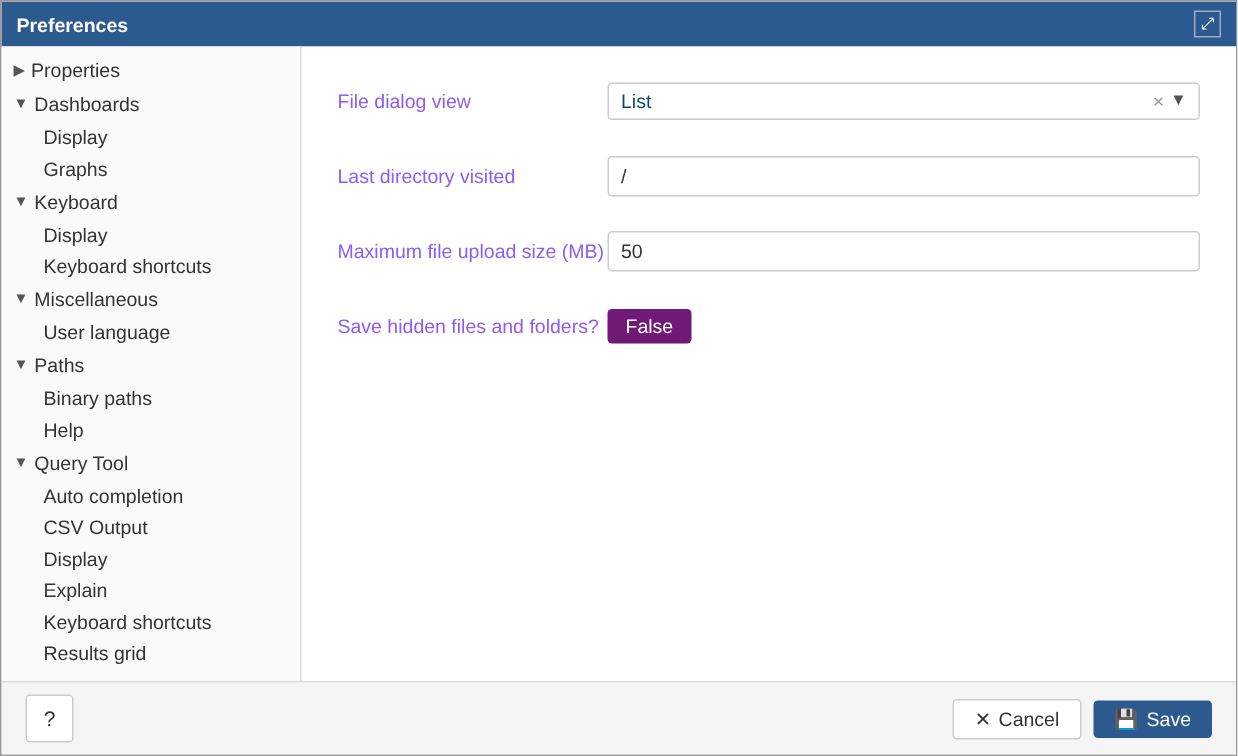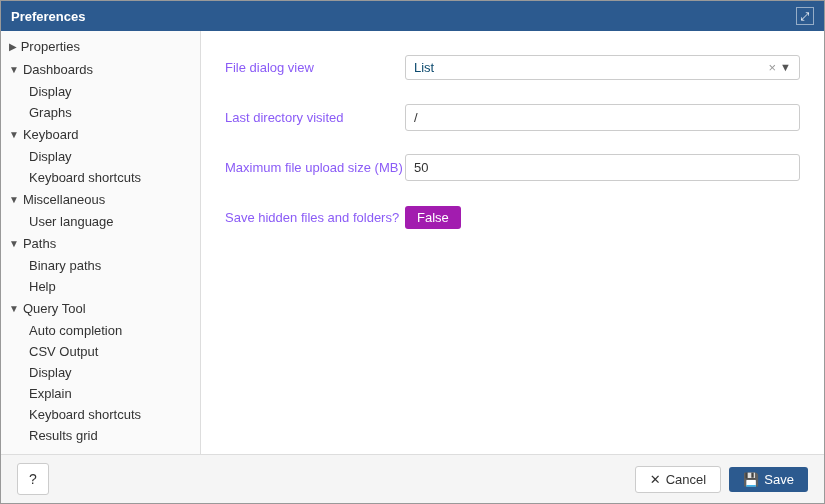--- a/index.html
+++ b/index.html
@@ -137,21 +137,21 @@
       font-size: 13px;
       color: #333;
     }
 
     .toggle-wrapper {
       display: flex;
       align-items: center;
     }
 
     .toggle-btn {
-      background: #a21caf;
+      background: #701a75;
       color: white;
       border: none;
       padding: 4px 12px;
       border-radius: 3px;
       font-size: 13px;
       cursor: pointer;
     }
 
     .footer {
       display: flex;

